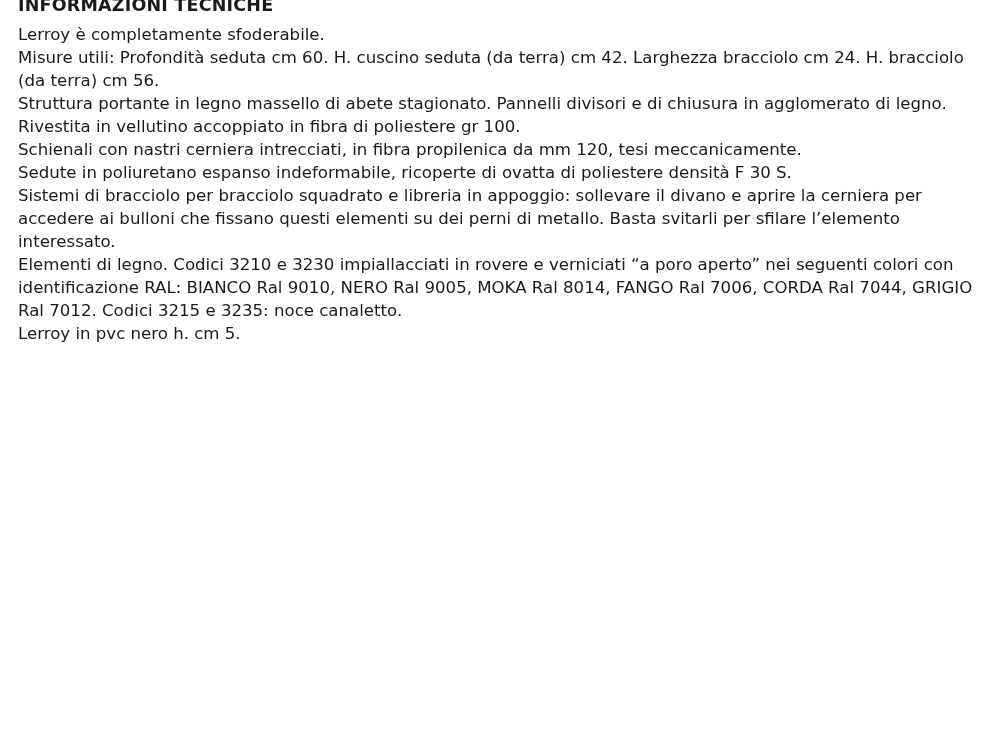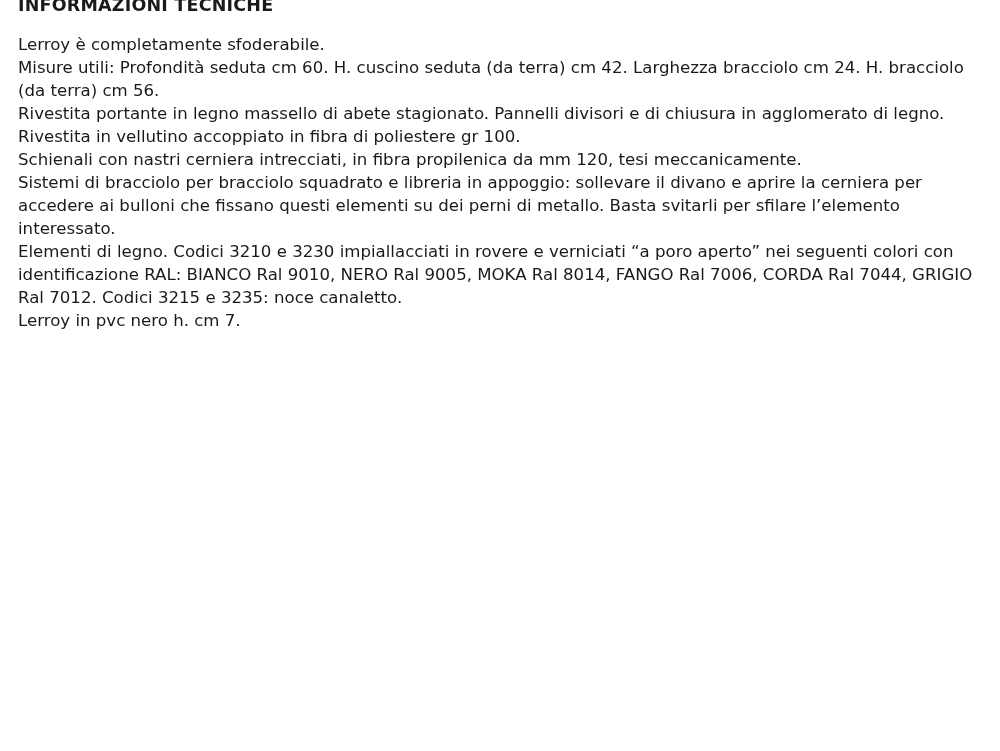--- a/index.html
+++ b/index.html
@@ -25,21 +25,21 @@
     font-size: 17.5px;
     font-weight: bold;
     letter-spacing: 0.2px;
     margin: 0;
     padding-top: 0;
     line-height: 1.05;
     position: relative;
     top: -4px;
   }
   .body-block {
-    margin-top: 16px;
+    margin-top: 6px;
     font-size: 16.6px;
     line-height: 1.385;
     text-align: left;
   }
   .para {
     margin: 0;
     padding: 0;
   }
   .lead {
     font-weight: normal;
@@ -56,35 +56,38 @@
 
     <p class="para">
       <span class="lead"></span><span>Lerroy è completamente sfoderabile.</span>
     </p>
 
     <p class="para">
       <span class="lead">Misure utili:</span><span> Profondità seduta cm 60. H. cuscino seduta (da terra) cm 42. Larghezza bracciolo cm 24. H. bracciolo (da terra) cm 56.</span>
     </p>
 
     <p class="para">
-      <span class="lead">Rivestita</span><span> portante in legno massello di abete stagionato. Pannelli divisori e di chiusura in  agglomerato di legno. Rivestita in vellutino accoppiato in fibra di poliestere gr 100.</span>
+      <span class="lead">Struttura</span><span> portante in legno massello di abete stagionato. Pannelli divisori e di chiusura in  agglomerato di legno. Rivestita in vellutino accoppiato in fibra di poliestere gr 100.</span>
     </p>
 
     <p class="para">
       <span class="lead">Schienali</span><span> con nastri cerniera intrecciati, in fibra propilenica da mm 120, tesi meccanicamente.</span>
     </p>
 
+    <p class="para">
+      <span class="lead">Sedute</span><span> in poliuretano espanso indeformabile, ricoperte di ovatta di poliestere densità F 30 S.</span>
+    </p>
 
 
     <p class="para">
       <span class="lead">Sistemi di bracciolo</span><span> per bracciolo squadrato e libreria in appoggio: sollevare il divano e aprire la cerniera per accedere ai bulloni che fissano questi elementi su dei perni di metallo. Basta svitarli per sfilare l’elemento interessato.</span>
     </p>
 
     <p class="para">
       <span class="lead">Elementi di legno.</span><span> Codici 3210 e 3230 impiallacciati in rovere e verniciati “a poro aperto” nei seguenti colori con identificazione RAL: BIANCO Ral 9010, NERO Ral 9005, MOKA Ral 8014, FANGO Ral 7006, CORDA Ral 7044, GRIGIO Ral 7012. Codici 3215 e 3235: noce canaletto.</span>
     </p>
 
     <p class="para">
-      <span class="lead">Lerroy</span><span> in pvc nero h. cm 7.</span>
+      <span class="lead">Lerroy</span><span> in pvc nero h. cm 5.</span>
     </p>
 
   </div>
 </div>
 
 </body></html>

